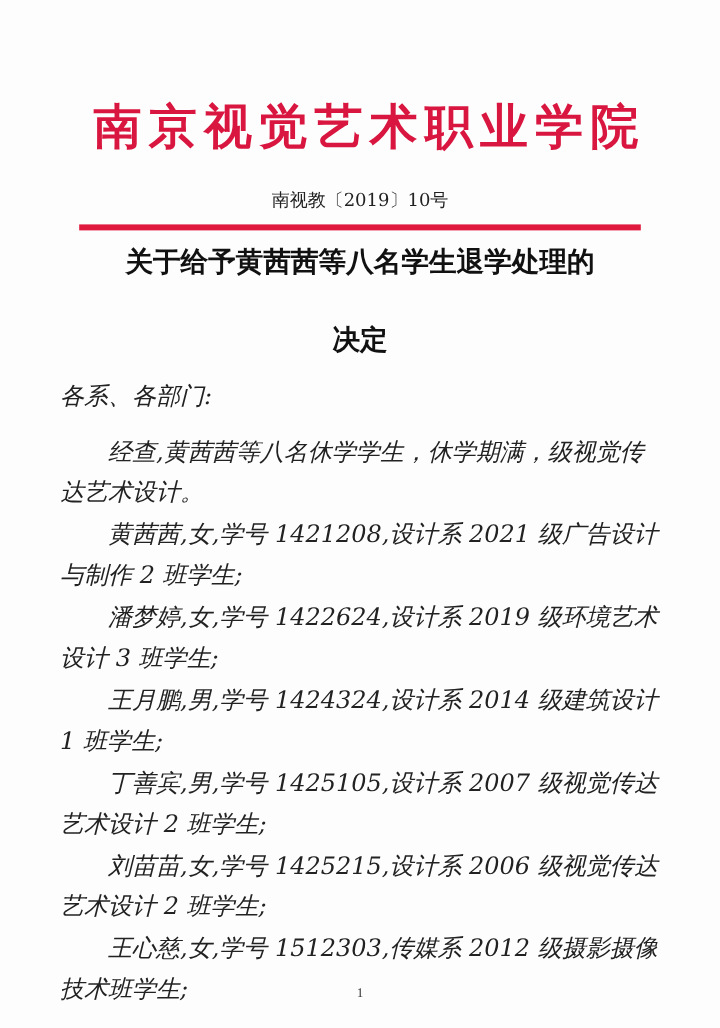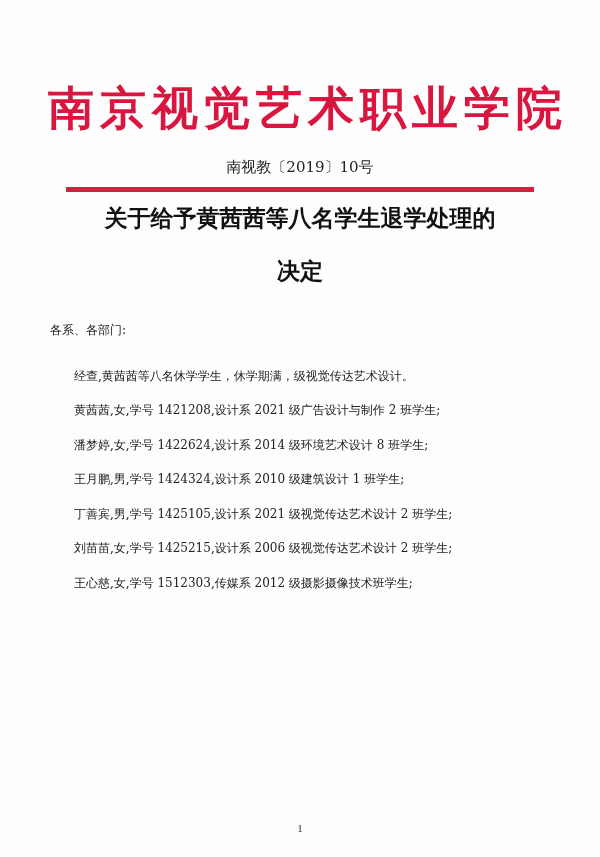--- a/index.html
+++ b/index.html
@@ -1,29 +1,29 @@
 <!DOCTYPE html>
 <html><head>
 <meta charset="utf-8">
 <style>
   html, body { margin:0; padding:0; background:#fff; }
   body { width:600px; height:857px; position:relative; overflow:hidden; }
   .page { position:absolute; left:0; top:0; width:600px; height:857px; background:#fdfdfd; }
   .masthead { position:absolute; left:16px; right:0; top:78px; text-align:center;
     font-family:"DejaVu Serif","Liberation Serif",serif; font-weight:bold;
-    font-size:46px; letter-spacing:6px; color:#d9163f; }
+    font-size:40px; letter-spacing:6px; color:#d9163f; }
   .docno { position:absolute; left:0; right:0; top:158px; text-align:center;
     font-family:"DejaVu Serif","Liberation Serif",serif; font-size:15px; color:#222; }
   .redline { position:absolute; left:66px; width:468px; top:187px; height:5px; background:#e0193f; }
   .title { position:absolute; left:0; right:0; text-align:center;
     font-family:Liberation Sans, sans-serif; font-weight:bold; font-size:23px; color:#111; }
   .t1 { top:203px; }
-  .t2 { top:256px; }
+  .t2 { top:268px; }
   .body { position:absolute; left:50px; width:500px; top:313px;
-    font-family:"DejaVu Serif","Liberation Serif",serif; font-size:12px; color:#222; line-height:34.5px; }
+    font-family:"DejaVu Serif","Liberation Serif",serif; font-size:20px; color:#222; line-height:34.5px;font-style:italic; }
   .body p { margin:0; }
   .salut { margin-bottom:11px !important; }
   .indent { text-indent:2em; }
   .pagenum { position:absolute; left:0; right:0; top:822px; text-align:center;
     font-family:"Liberation Serif",serif; font-size:11px; color:#333; }
 </style>
 </head>
 <body>
 
 <div class="page">
@@ -31,21 +31,21 @@
   <div class="docno">南视教〔2019〕10号</div>
   <div class="redline"></div>
 
   <div class="title t1">关于给予黄茜茜等八名学生退学处理的</div>
   <div class="title t2">决定</div>
 
   <div class="body">
     <p class="salut">各系、各部门:</p>
     <p class="indent">经查,黄茜茜等八名休学学生，休学期满，级视觉传达艺术设计。</p>
     <p class="indent">黄茜茜,女,学号 1421208,设计系 2021 级广告设计与制作 2 班学生;</p>
-    <p class="indent">潘梦婷,女,学号 1422624,设计系 2014 级环境艺术设计 8 班学生;</p>
-    <p class="indent">王月鹏,男,学号 1424324,设计系 2010 级建筑设计 1 班学生;</p>
-    <p class="indent">丁善宾,男,学号 1425105,设计系 2021 级视觉传达艺术设计 2 班学生;</p>
+    <p class="indent">潘梦婷,女,学号 1422624,设计系 2019 级环境艺术设计 3 班学生;</p>
+    <p class="indent">王月鹏,男,学号 1424324,设计系 2014 级建筑设计 1 班学生;</p>
+    <p class="indent">丁善宾,男,学号 1425105,设计系 2007 级视觉传达艺术设计 2 班学生;</p>
     <p class="indent">刘苗苗,女,学号 1425215,设计系 2006 级视觉传达艺术设计 2 班学生;</p>
     <p class="indent">王心慈,女,学号 1512303,传媒系 2012 级摄影摄像技术班学生;</p>
   </div>
 
   <div class="pagenum">1</div>
 </div>
 
 </body></html>

